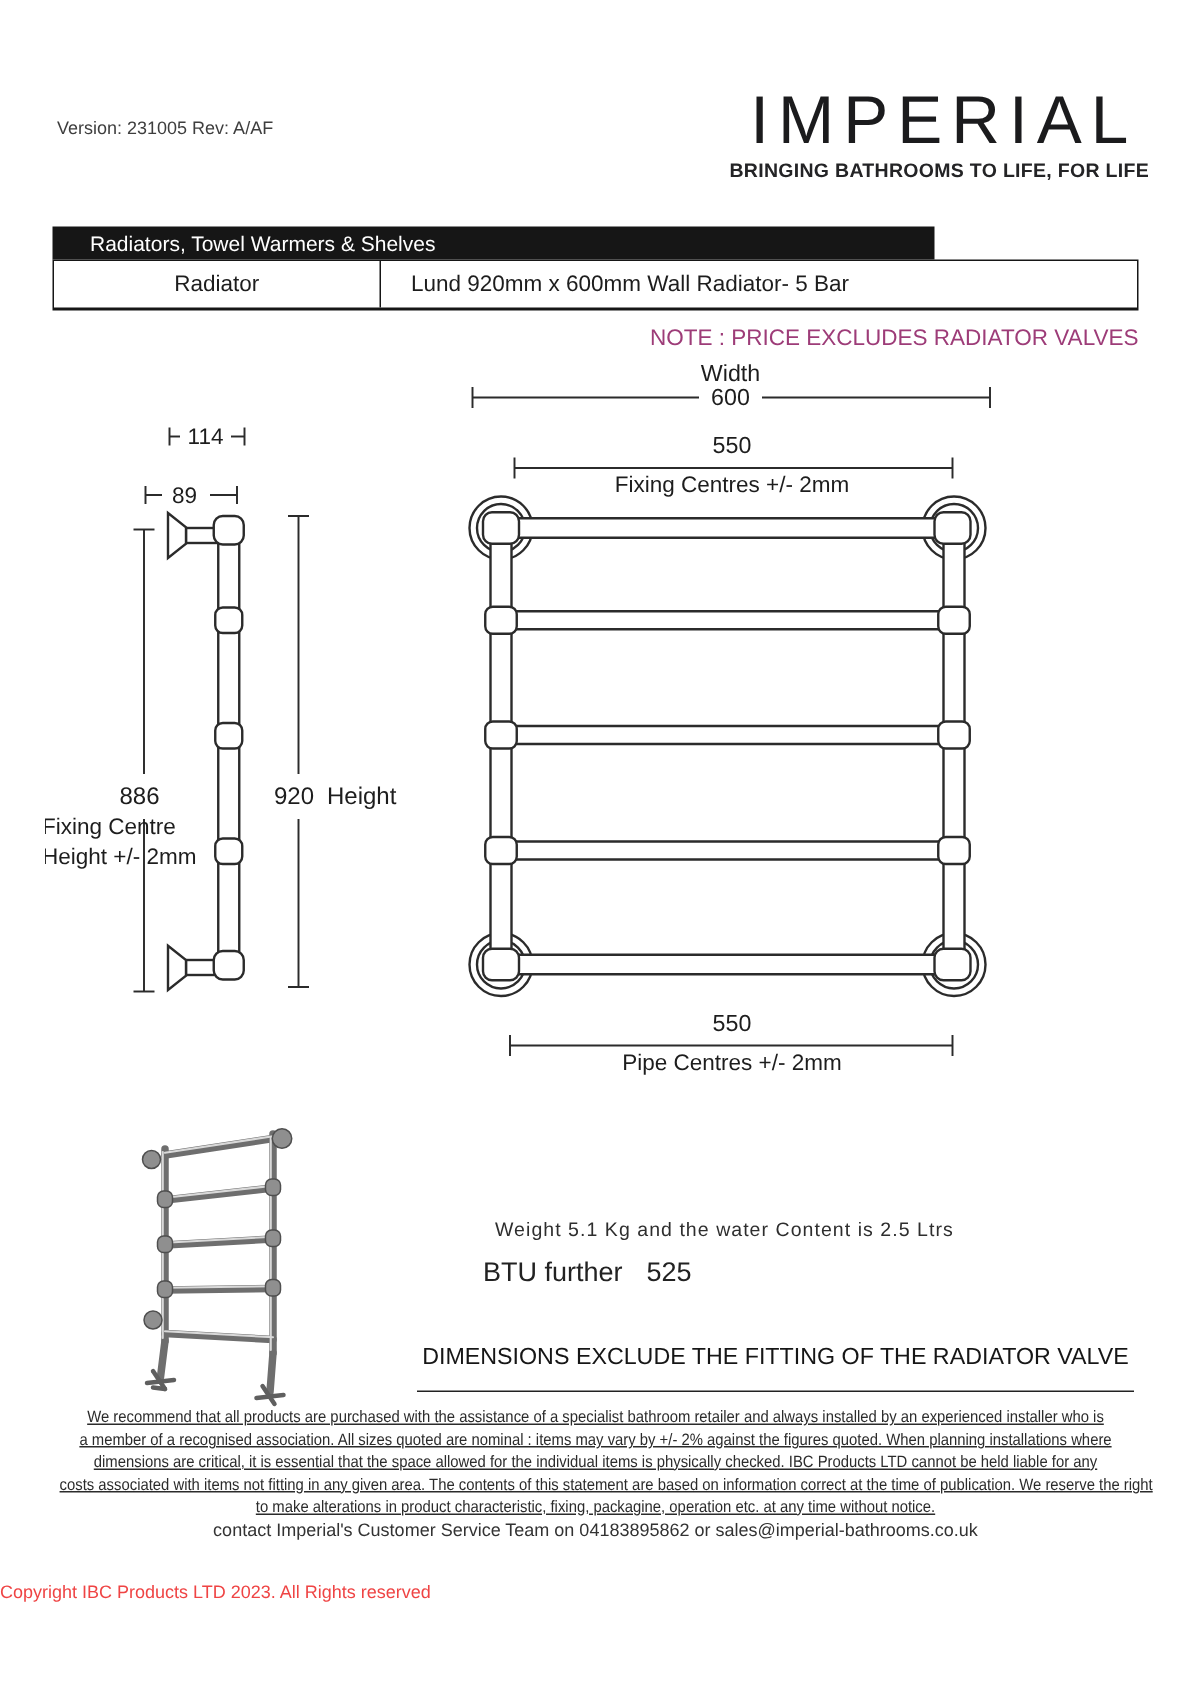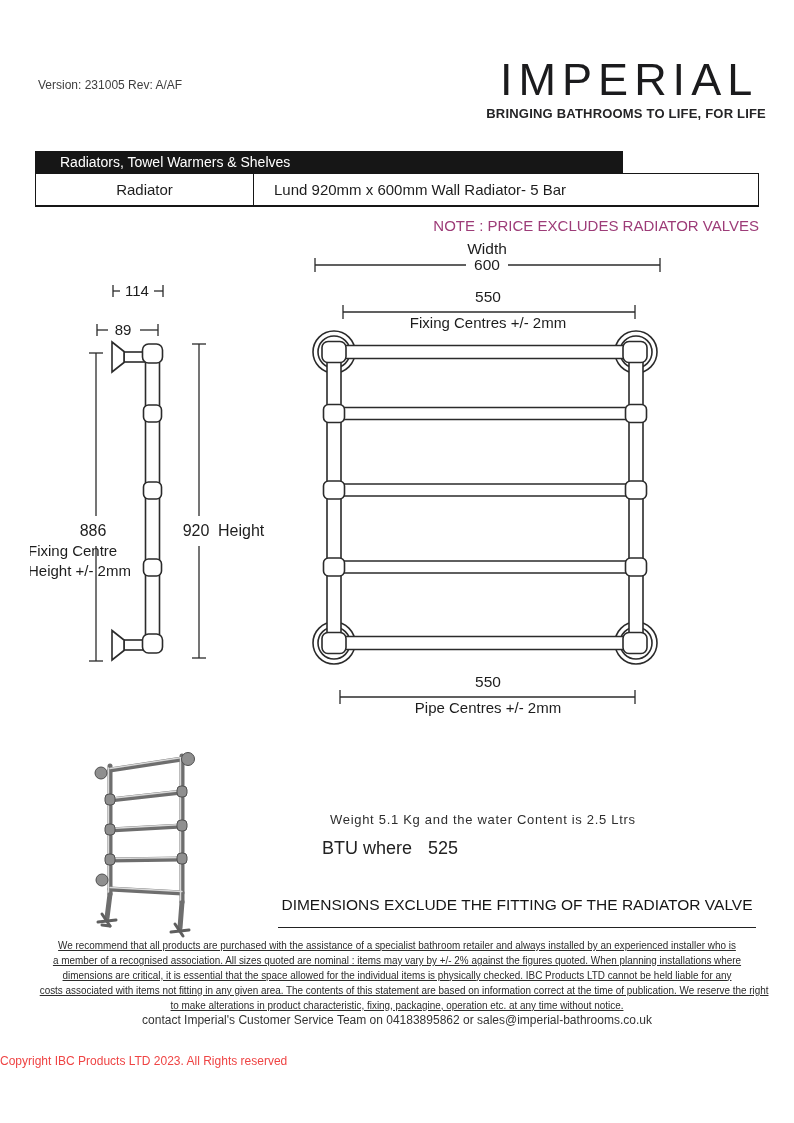--- a/index.html
+++ b/index.html
@@ -219,21 +219,21 @@
       <line x1="18" y1="180" x2="36" y2="178"></line>
       <line x1="22" y1="172" x2="30" y2="184"></line>
       <line x1="30" y1="184" x2="22" y2="183"></line>
       <line x1="91" y1="190" x2="109" y2="188"></line>
       <line x1="95" y1="182" x2="103" y2="194"></line>
     </g>
   </svg>
 
   <div class="weight-line">Weight 5.1 Kg and the water Content is 2.5 Ltrs</div>
   <div class="btu-line">
-    <span>BTU where</span><span class="btu-value">525</span>
+    <span>BTU further</span><span class="btu-value">525</span>
   </div>
 
   <div class="dims-heading">DIMENSIONS EXCLUDE THE FITTING OF THE RADIATOR VALVE</div>
   <div class="dims-rule"></div>
 
   <div class="disclaimer">
     <div class="disclaimer-line">We recommend that all products are purchased with the assistance of a specialist bathroom retailer and always installed by an experienced installer who is</div>
     <div class="disclaimer-line">a member of a recognised association. All sizes quoted are nominal : items may vary by +/- 2% against the figures quoted. When planning installations where</div>
     <div class="disclaimer-line">dimensions are critical, it is essential that the space allowed for the individual items is physically checked. IBC Products LTD cannot be held liable for any</div>
     <div class="disclaimer-line">costs associated with items not fitting in any given area. The contents of this statement are based on information correct at the time of publication. We reserve the right</div>

